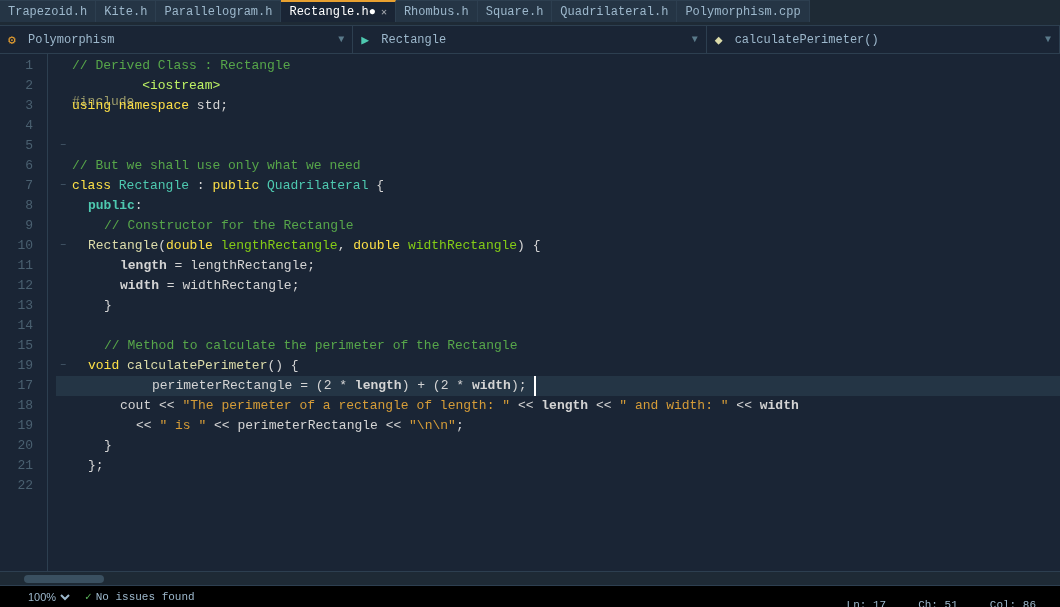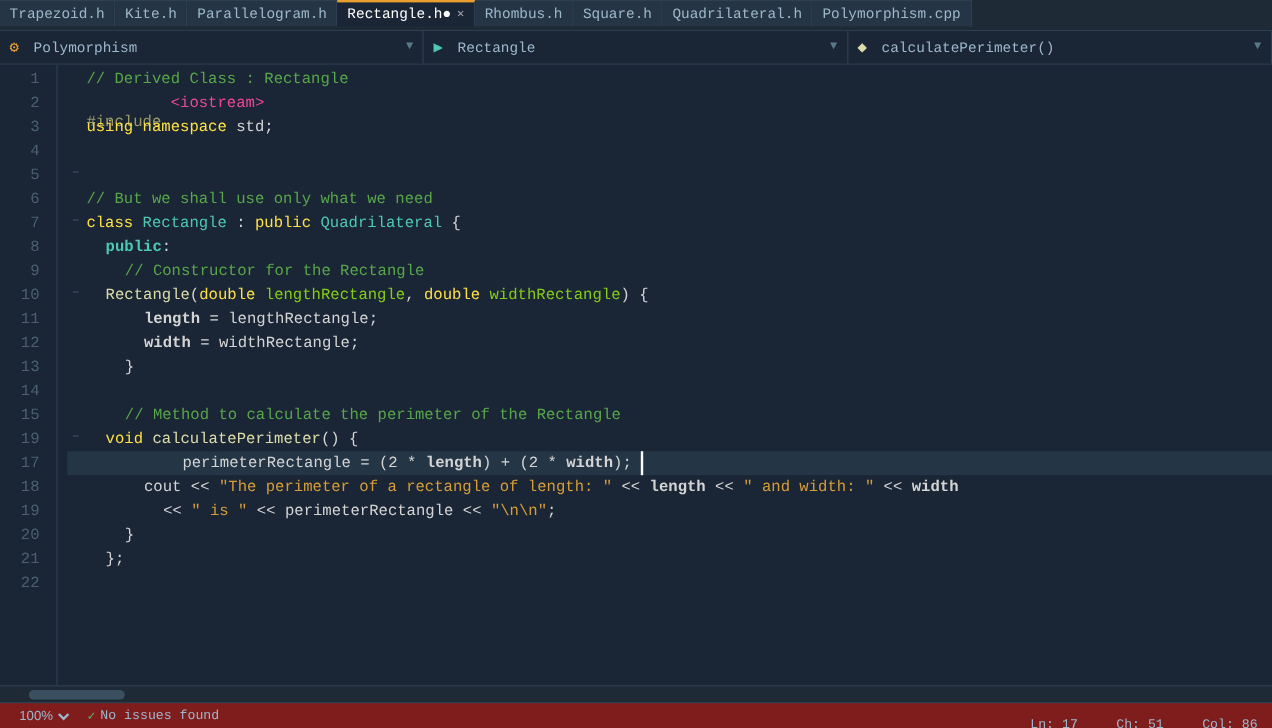--- a/index.html
+++ b/index.html
@@ -148,25 +148,25 @@
       flex-shrink: 0;
     }
     .fold-spacer {
       display: inline-block;
       width: 16px;
     }
 
     
     .status-bar {
       height: 22px;
-      background: #7f1d1d;
+      background: #000000;
       border-top: 1px solid #2d3f50;
       display: flex;
       align-items: center;
-      padding: 0 12px;
+      padding: 0 24px;
       flex-shrink: 0;
       justify-content: space-between;
     }
     .status-left {
       display: flex;
       align-items: center;
       gap: 12px;
     }
     .status-right {
       display: flex;
@@ -210,21 +210,21 @@
       margin-left: 20px;
     }
 
     
     .c-comment { color: #57a64a; }
     .c-keyword { color: #4ec9b0; font-weight: bold; }
     .c-keyword2 { color: #fde047; }
     .c-class { color: #4ec9b0; }
     .c-string { color: #d69d38; }
     .c-preprocessor { color: #9b9b6a; margin-top: 32px; }
-    .c-include { color: #ec4899; }
+    .c-include { color: #bef264; }
     .c-normal { color: #d4d4d4; }
     .c-function { color: #dcdcaa; }
     .c-param { color: #84cc16; }
     .cursor-line {
       border-right: 2px solid #ffffff;
     }
   </style>
 </head>
 <body>
 

